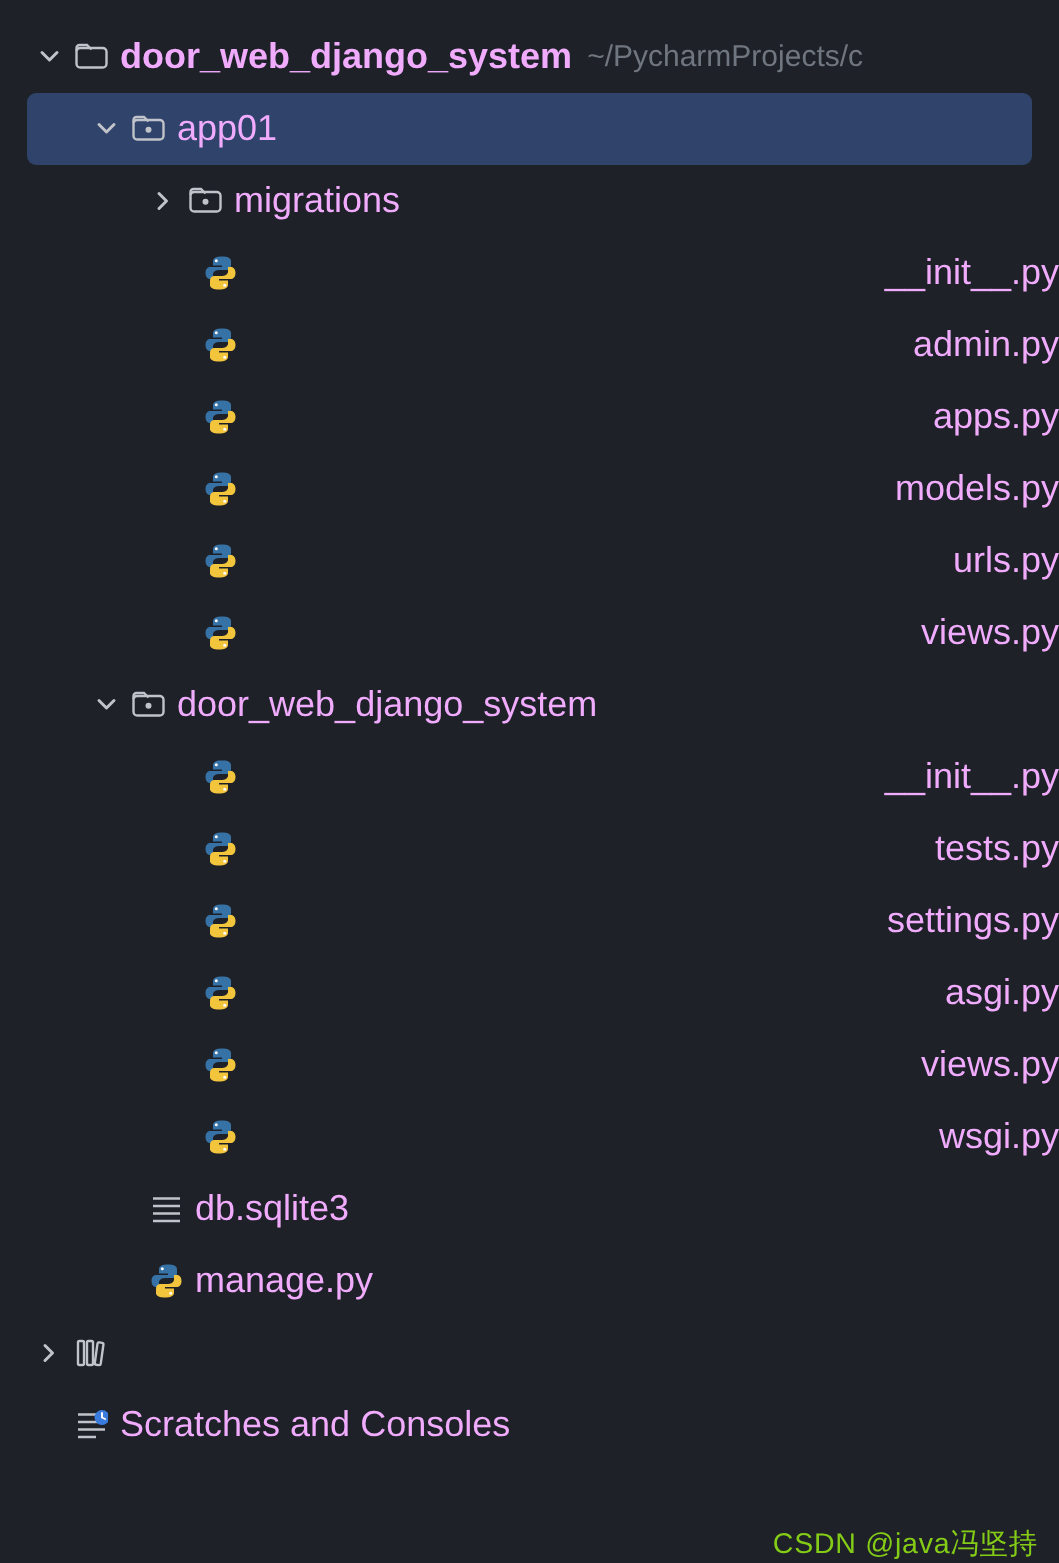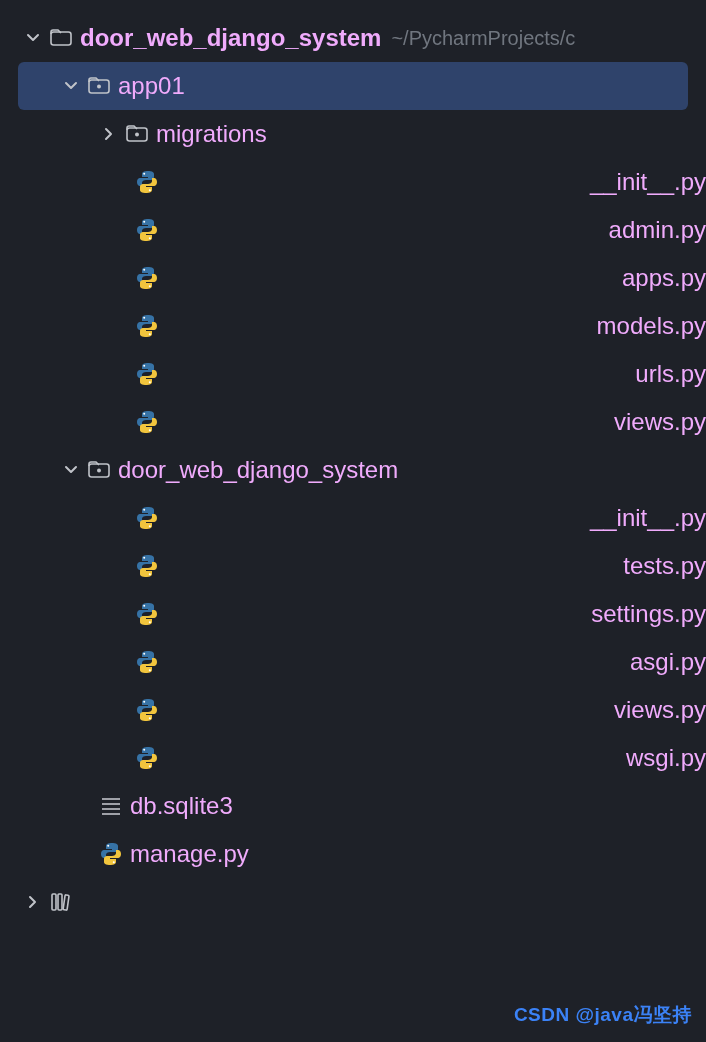--- a/index.html
+++ b/index.html
@@ -11,21 +11,21 @@
   .arrow svg { width:14px; height:14px; }
   .row .icon { width:30px; display:flex; justify-content:center; align-items:center; margin-right:4px; }
   .row .label { color:#f0abfc; }
   .row .path { color:#70767f; margin-left:10px; font-size:20px; }
   .indent0 { padding-left:20px; }
   .indent1 { padding-left:58px; }
   .indent2 { padding-left:96px; }
   .indent3 { padding-left:132px;justify-content:space-between; }
   .row.selected.indent1 { padding-left:40px; }
   .bold { font-weight:600; color:#f0f2f5; }
-  .watermark { position:absolute; bottom:14px; right:14px; color:#3b82f6; font-size:19px; letter-spacing:0.5px;font-weight:bold; }
+  .watermark { position:absolute; bottom:0; right:14px; color:#84cc16; font-size:19px; letter-spacing:0.5px; }
   .dbicon line { stroke:#c0c3c9; stroke-width:1.6; }
   .scratch-badge { fill:#3a7bde; }
 </style>
 </head>
 <body>
 
 <svg width="0" height="0" style="position:absolute">
   <defs>
     <g id="i-chev-down">
         <path d="M2 4 L7 9 L12 4" fill="none" stroke="#c0c3c9" stroke-width="2" stroke-linecap="round" stroke-linejoin="round"></path>
@@ -250,15 +250,23 @@
           <use href="#i-chev-right"></use>
         </svg>
       </span>
     <span class="icon">
         <svg width="22" height="22" viewBox="0 0 22 22">
           <use href="#i-lib"></use>
         </svg>
       </span>
   </div>
 
+  <div class="row" style="padding-left:46px">
+    <span class="icon">
+        <svg width="22" height="22" viewBox="0 0 22 22">
+          <use href="#i-scratch"></use>
+        </svg>
+      </span>
+    <span class="label">Scratches and Consoles</span>
+  </div>
 
   <div class="watermark">CSDN @java冯坚持</div>
 </div>
 
 </body></html>

